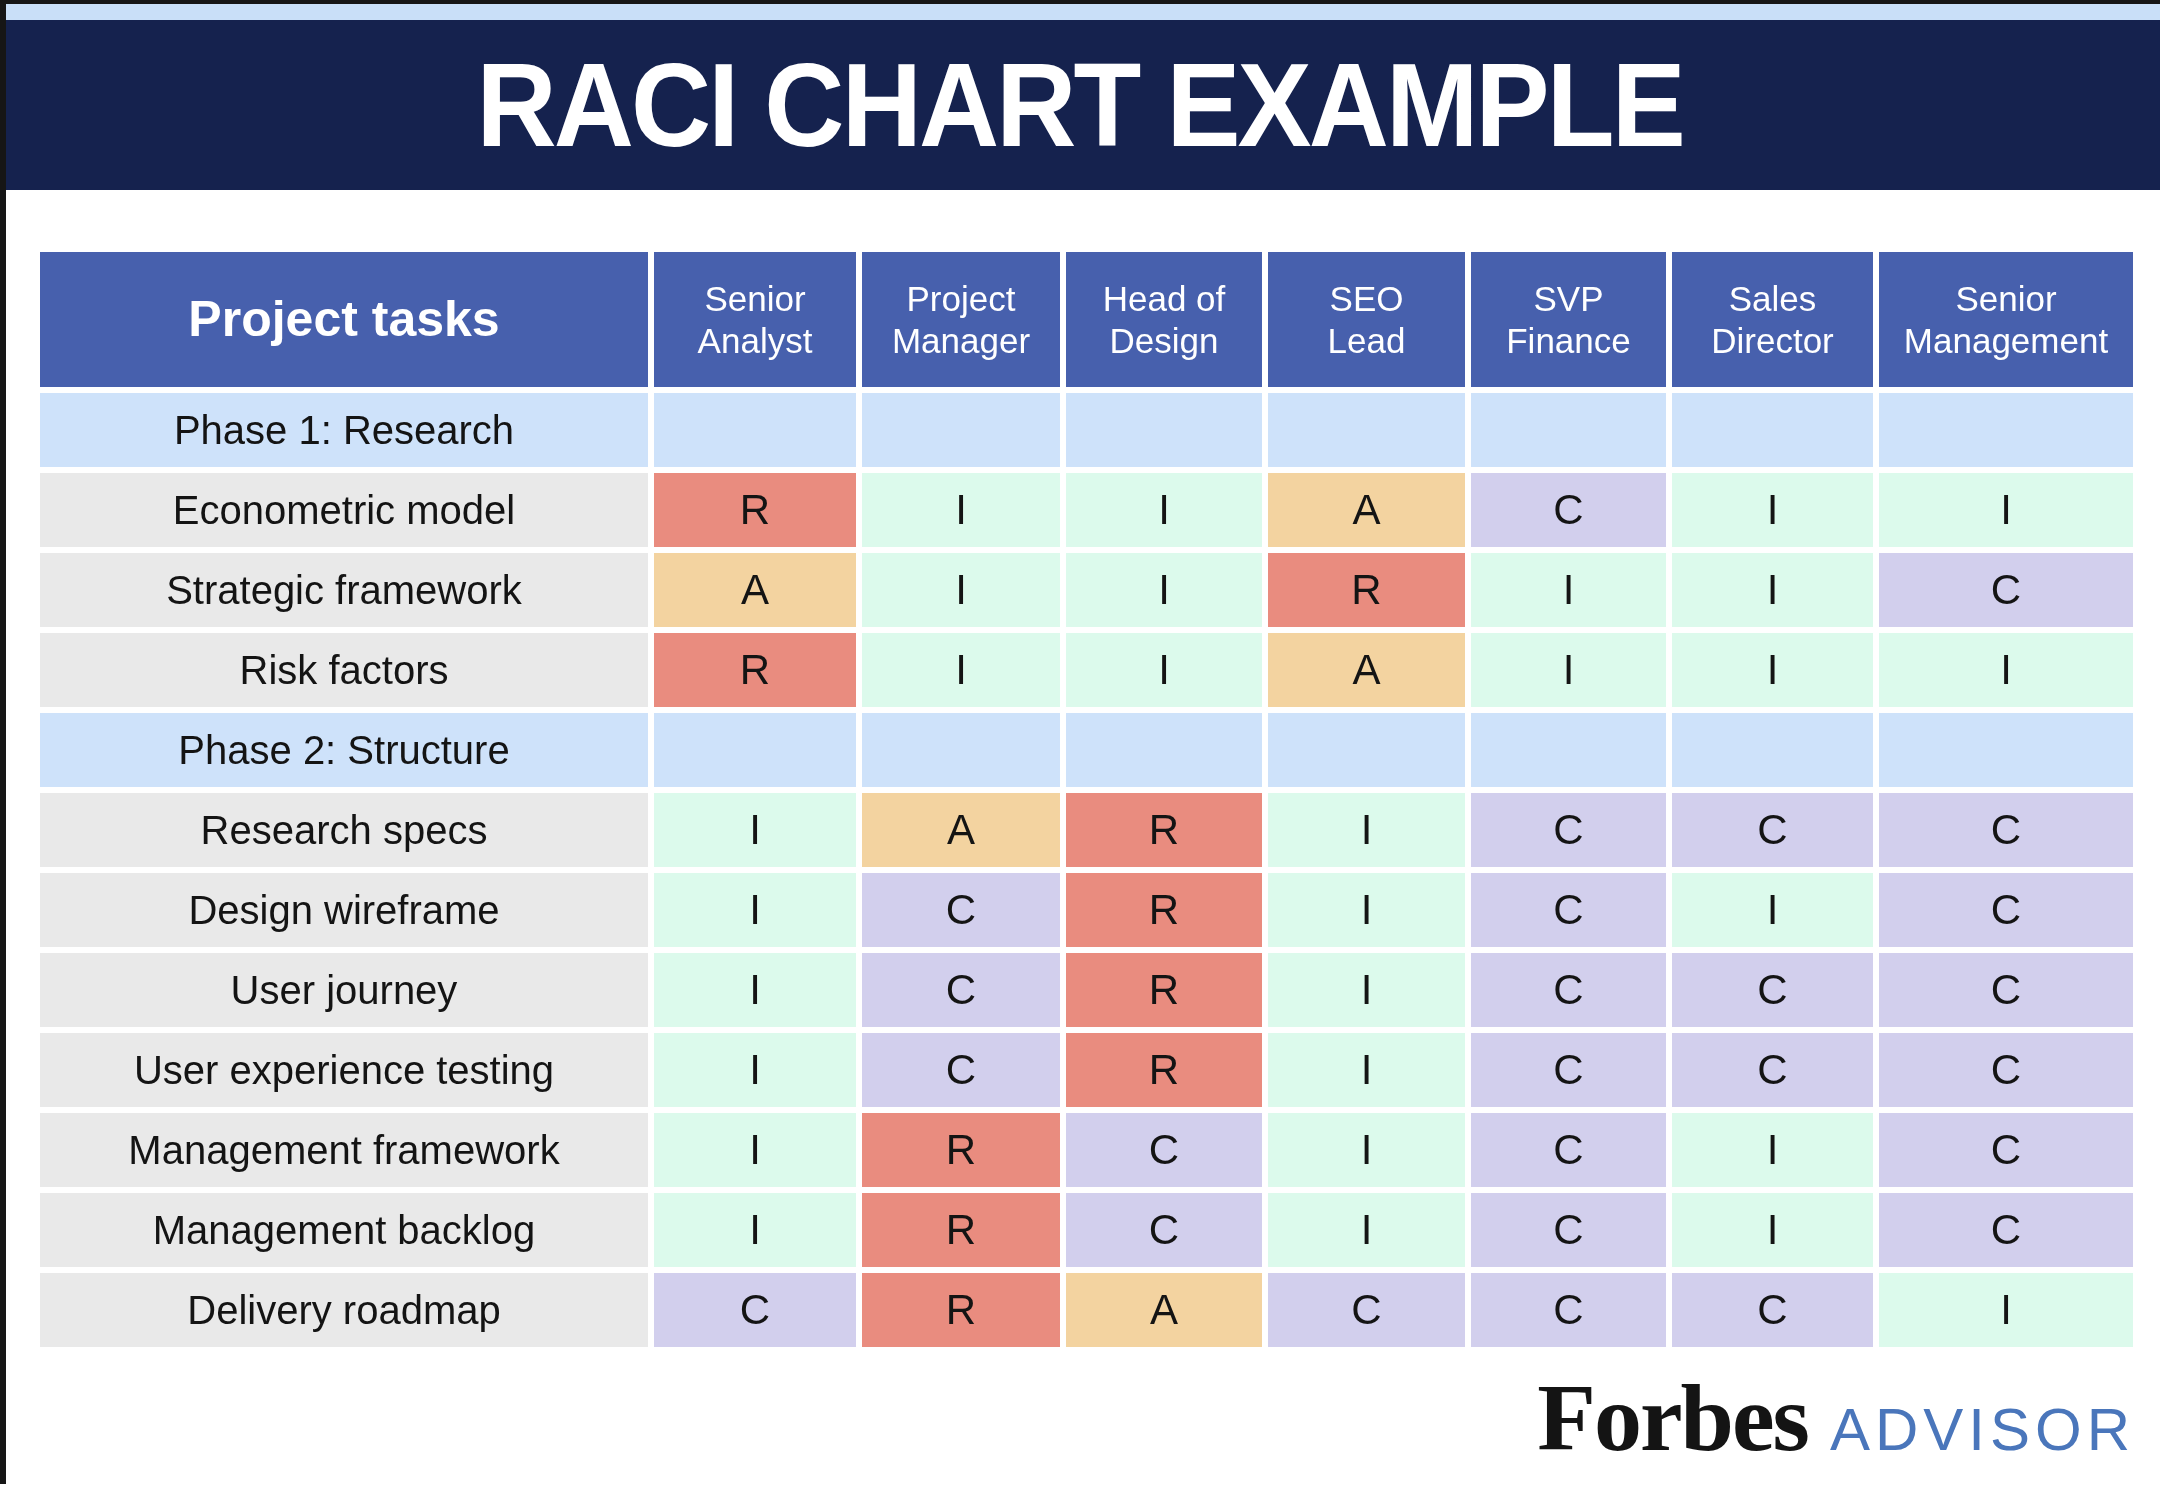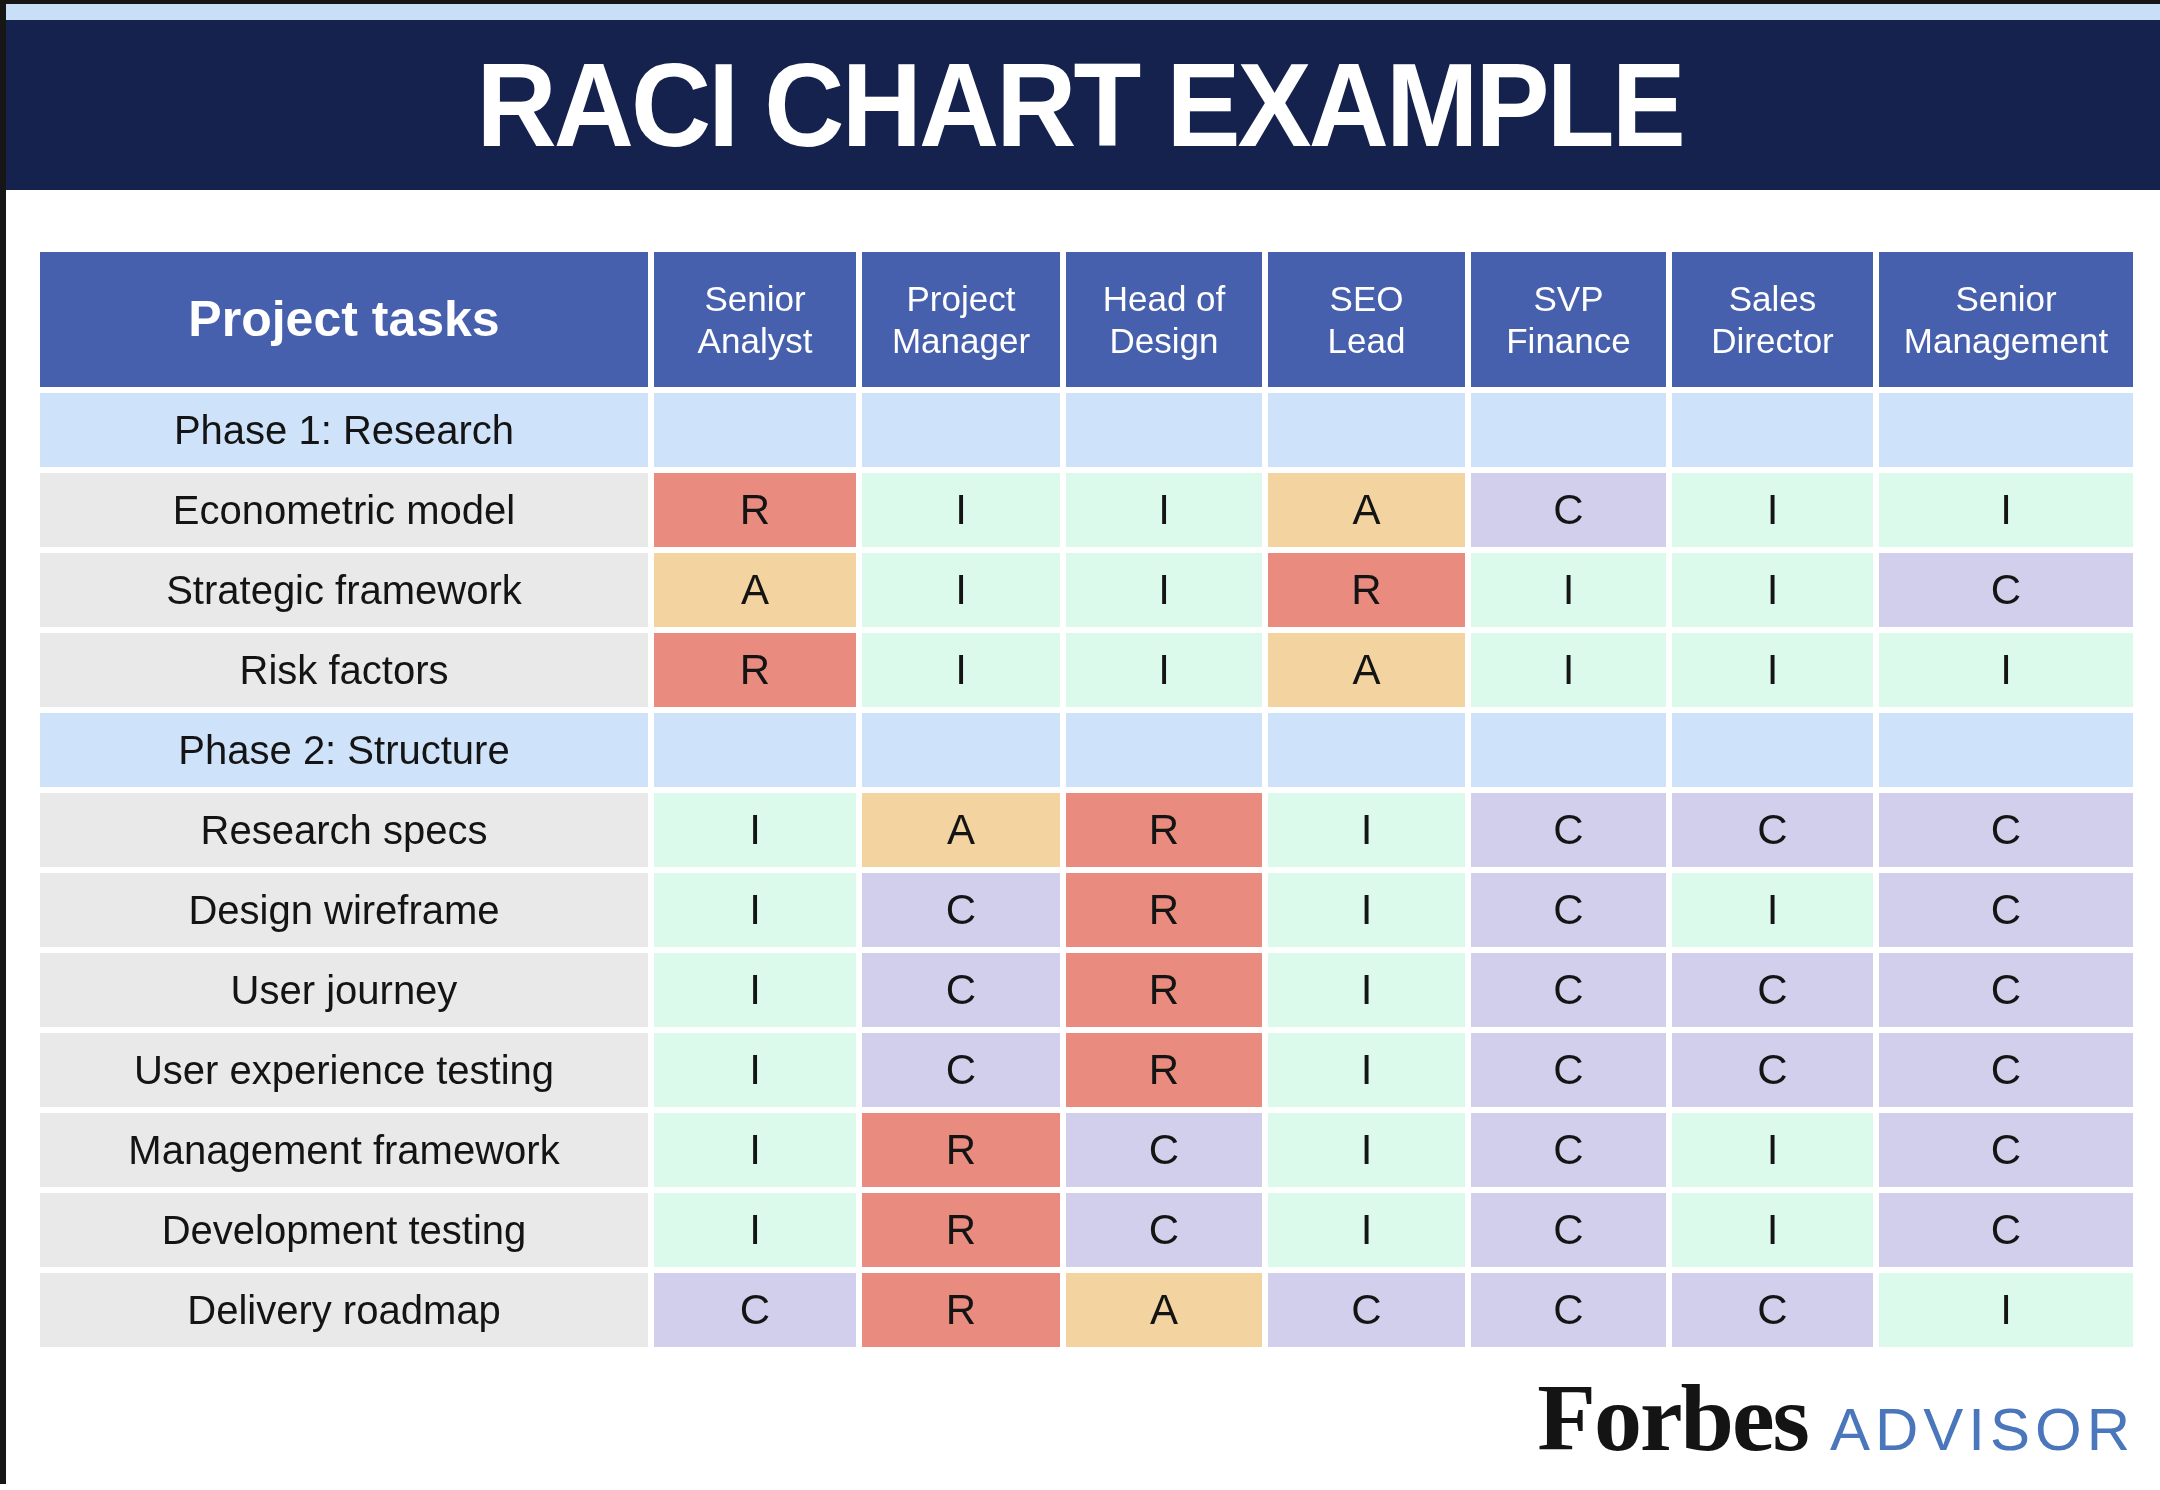--- a/index.html
+++ b/index.html
@@ -326,21 +326,21 @@
     <div class="cell letter C" style="background: rgb(210, 207, 237);">
       <span>C</span>
     </div>
     <div class="cell letter I" style="background: rgb(220, 250, 236);">
       <span>I</span>
     </div>
     <div class="cell letter C" style="background: rgb(210, 207, 237);">
       <span>C</span>
     </div>
     <div class="cell task-name" style="background: rgb(233, 233, 233);">
-      <span>Development testing</span>
+      <span>Management backlog</span>
     </div>
     <div class="cell letter I" style="background: rgb(220, 250, 236);">
       <span>I</span>
     </div>
     <div class="cell letter R" style="background: rgb(233, 140, 127);">
       <span>R</span>
     </div>
     <div class="cell letter C" style="background: rgb(210, 207, 237);">
       <span>C</span>
     </div>

